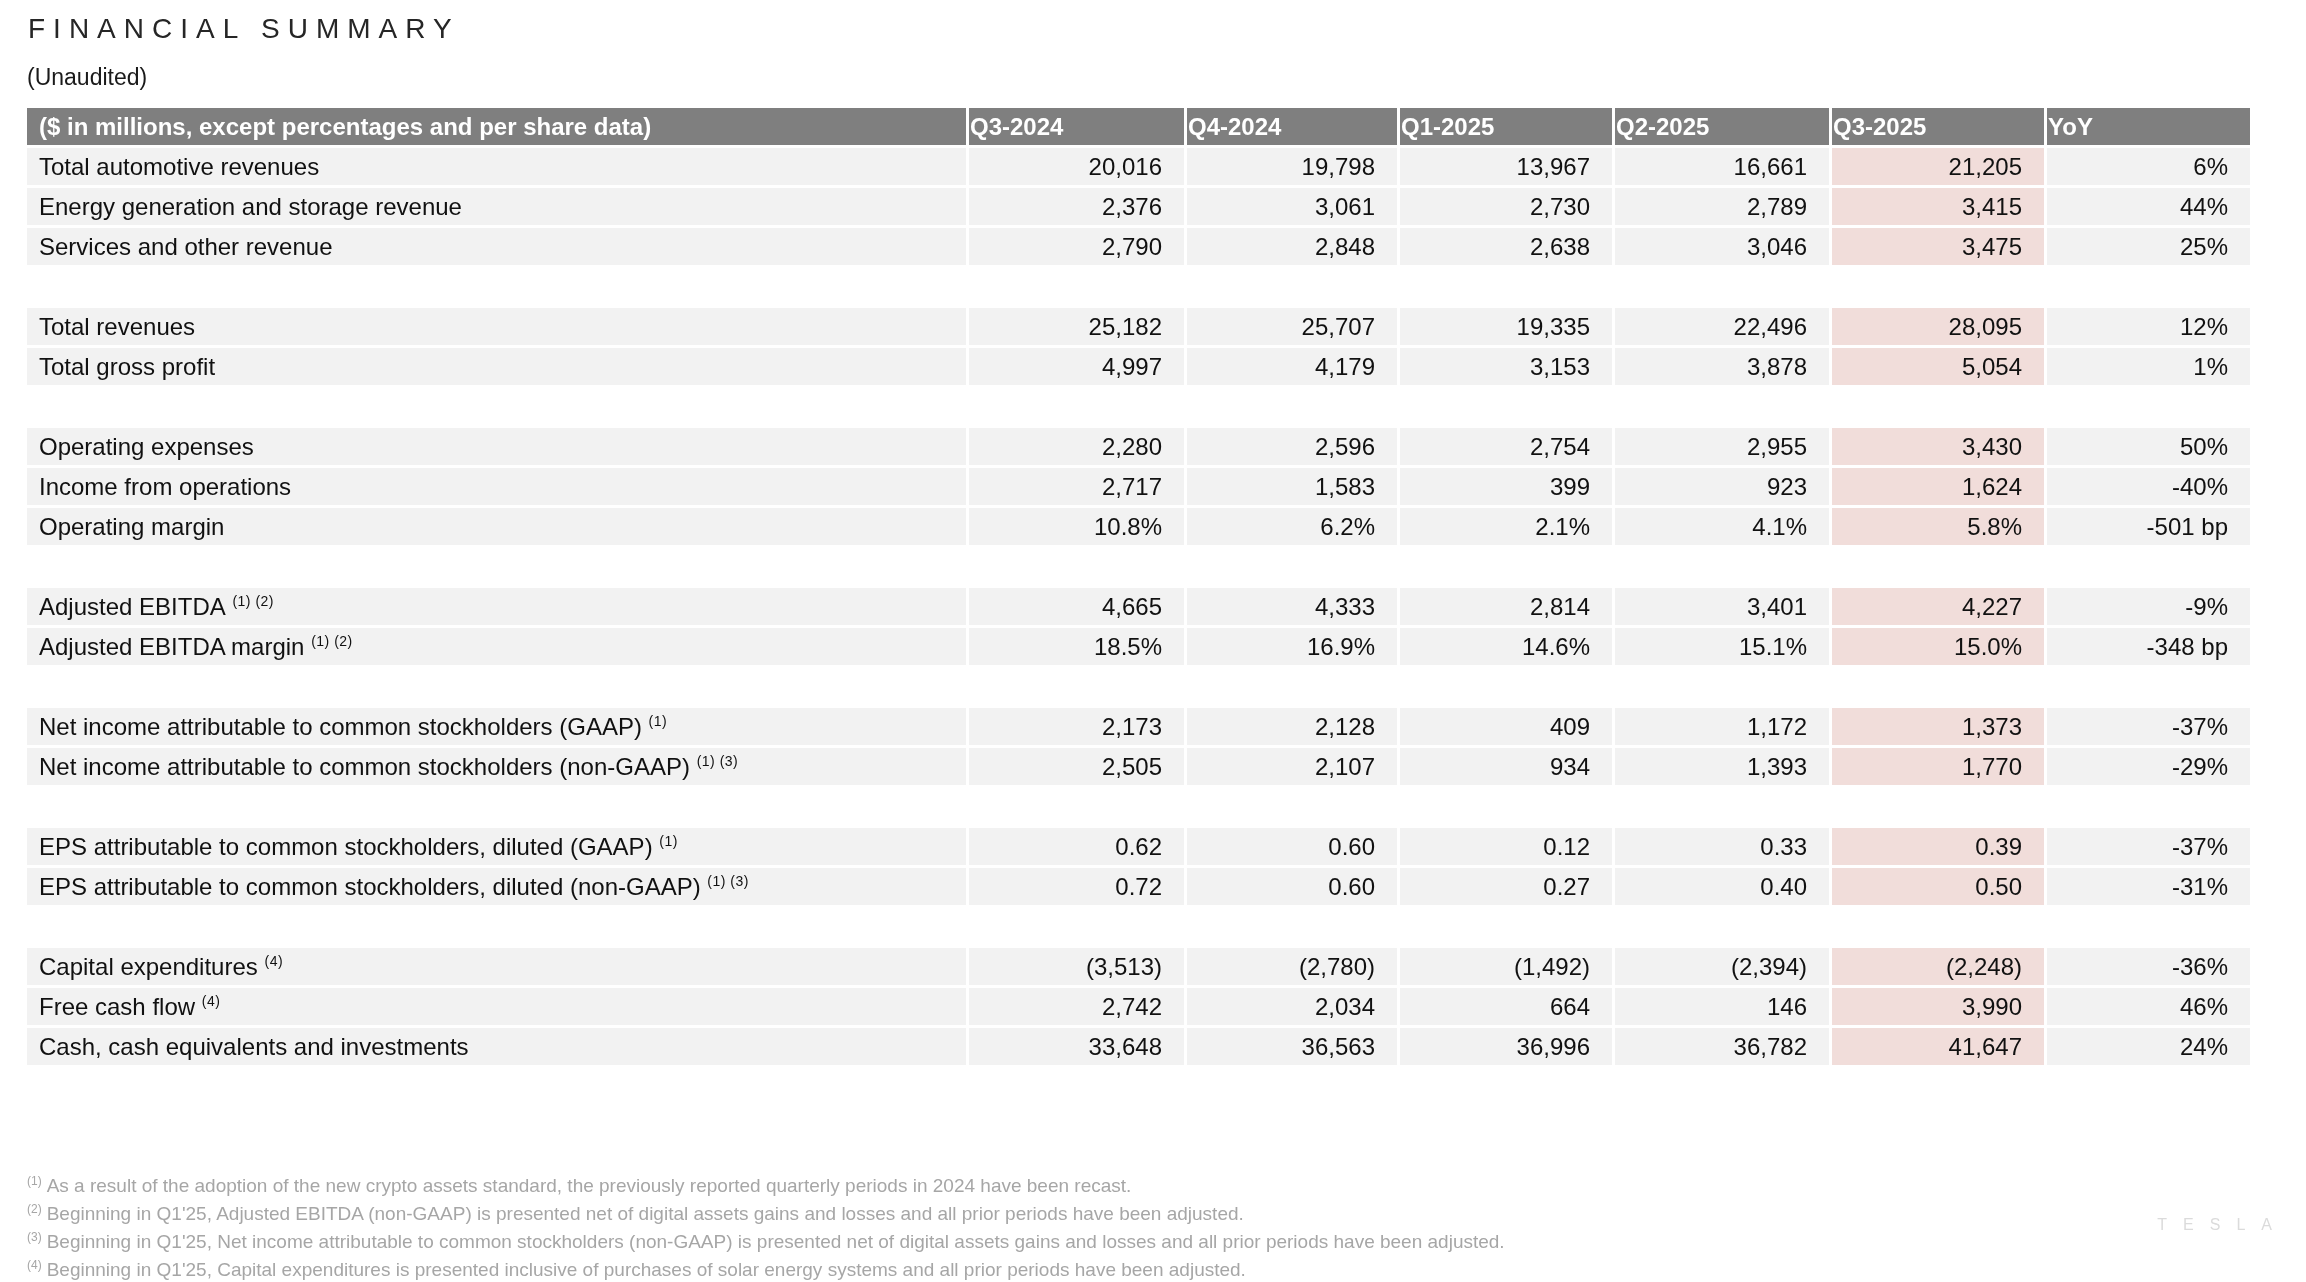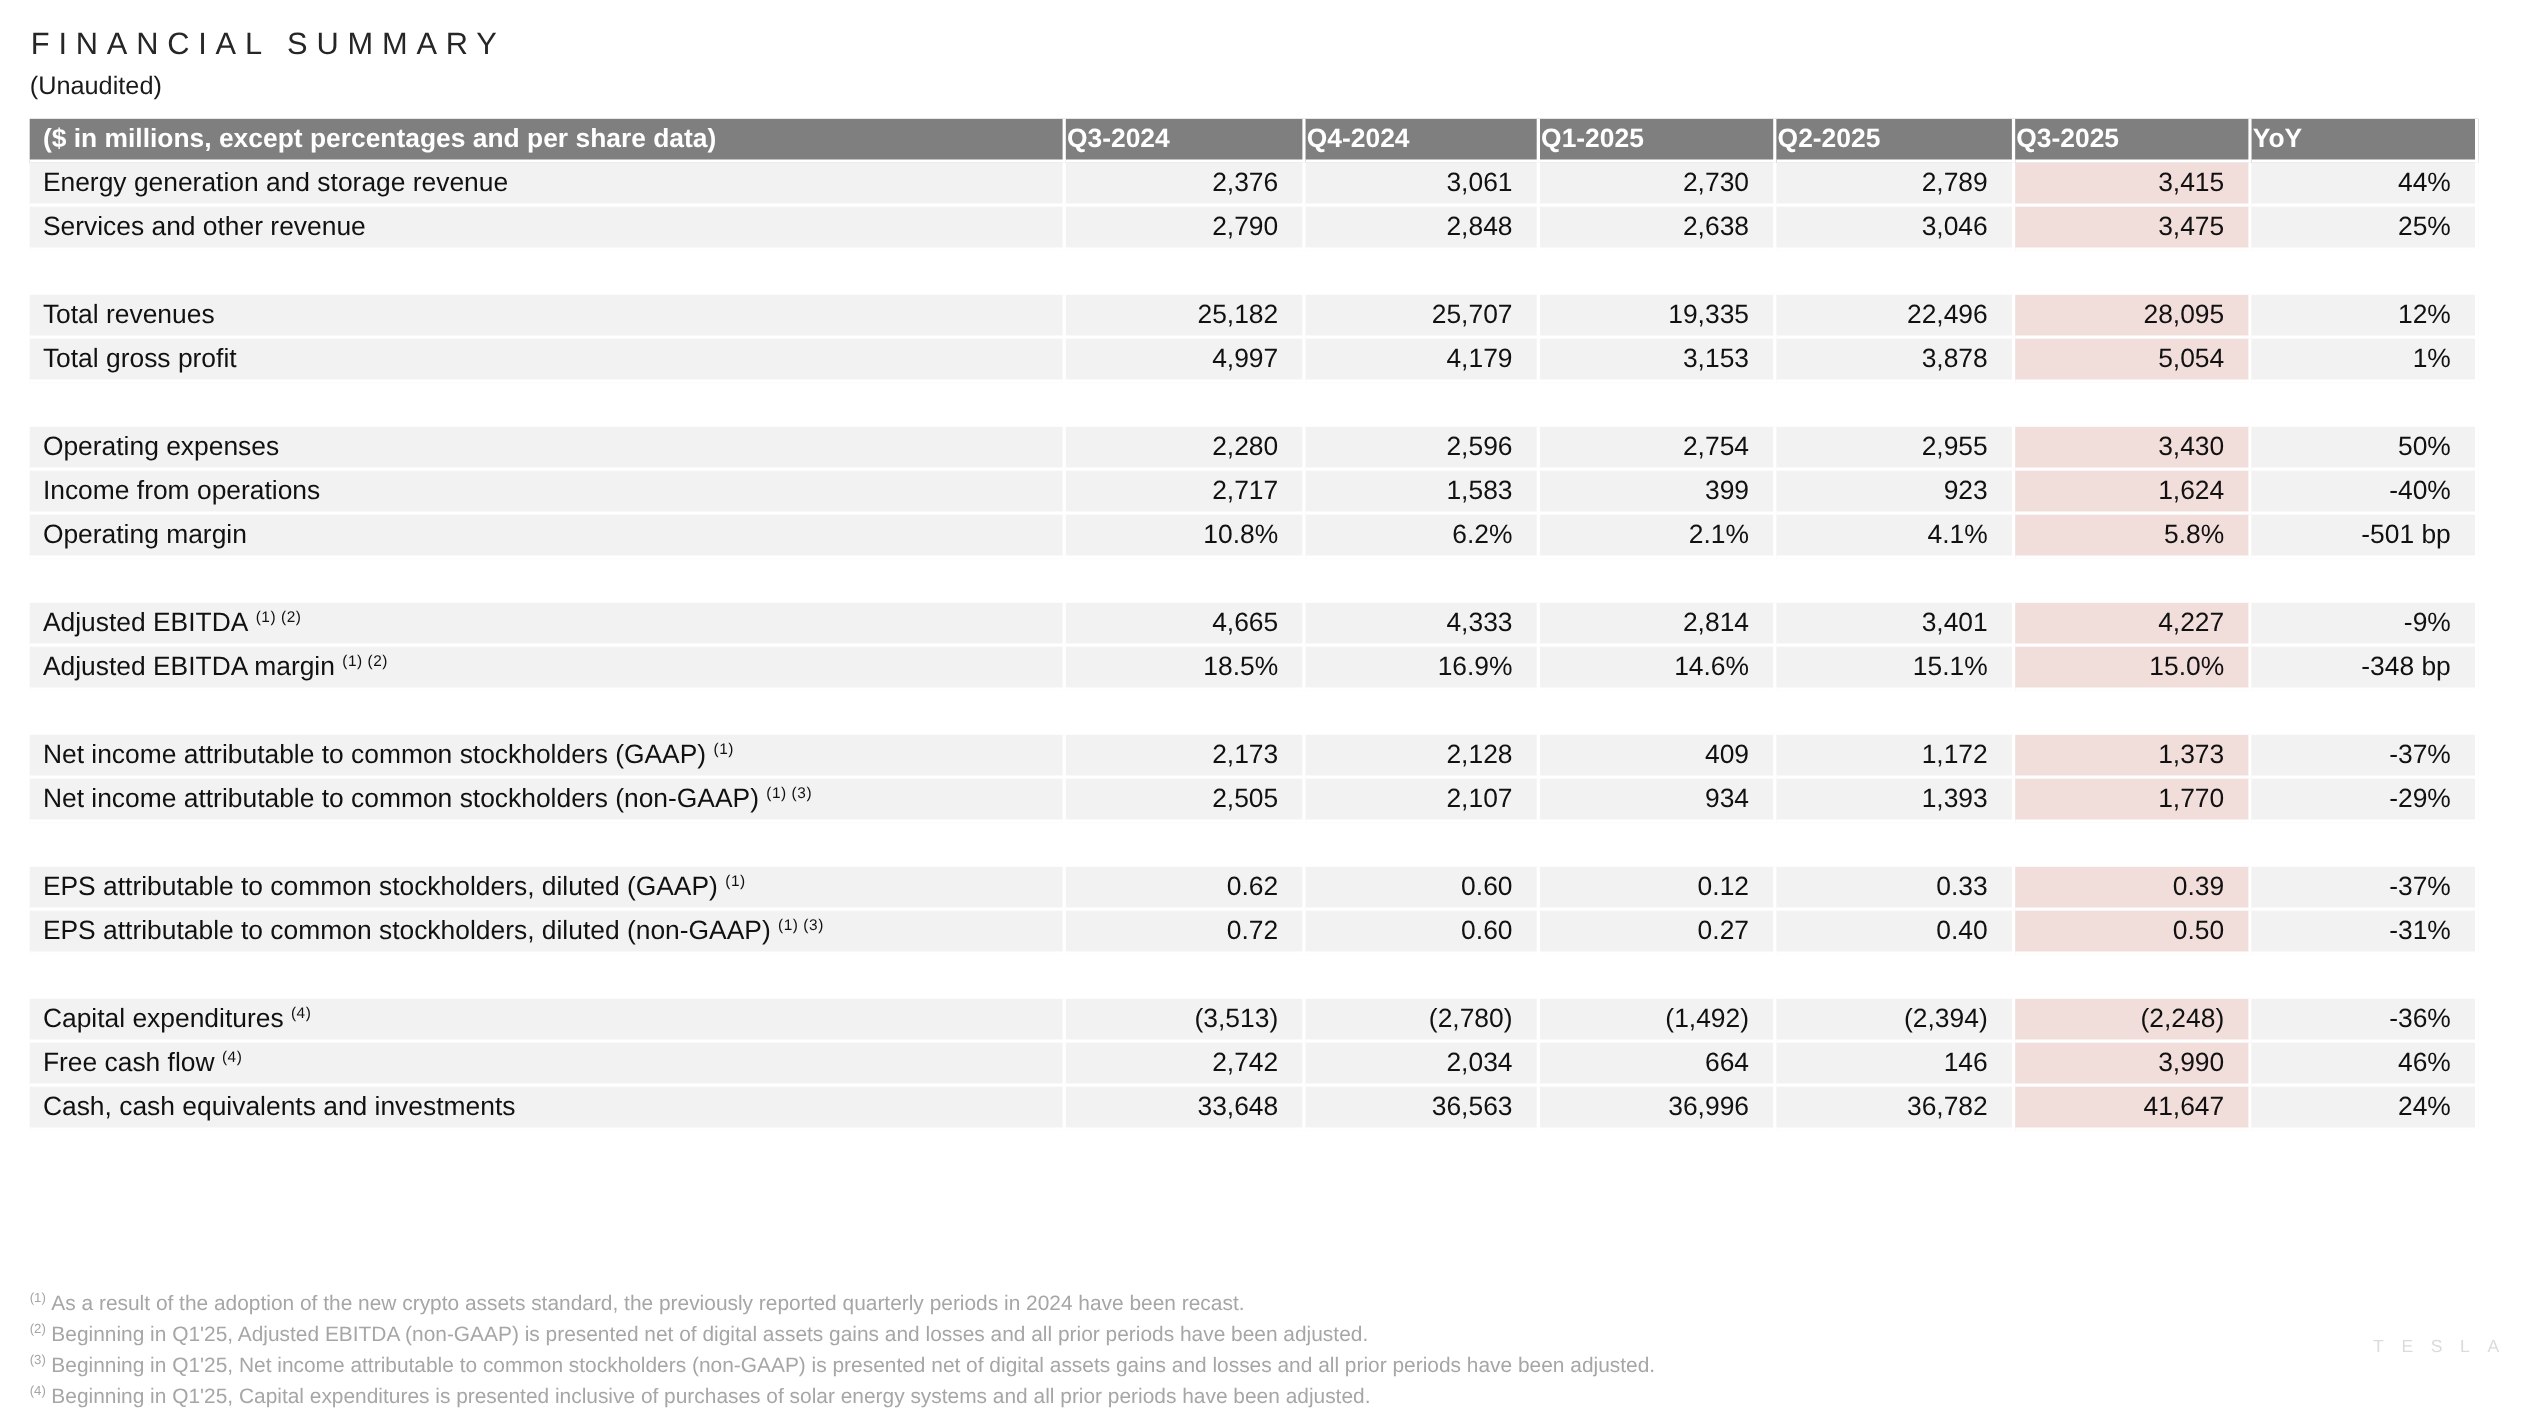--- a/index.html
+++ b/index.html
@@ -5,21 +5,21 @@
   html, body { margin: 0; padding: 0; }
   body {
     width: 2306px; height: 1282px;
     background: #ffffff;
     font-family: "Liberation Sans", sans-serif;
     position: relative;
     overflow: hidden;
     color: #111;
   }
   .title {
-    position: absolute; left: 28px; top: 24px;
+    position: absolute; left: 28px; top: 13px;
     font-size: 28px; letter-spacing: 8px;
     color: #262626; font-weight: 400;
   }
   .subtitle {
     position: absolute; left: 27px; top: 64px;
     font-size: 23px; color: #1a1a1a; font-weight: 400;
   }
   table.fin {
     position: absolute; left: 27px; top: 108px;
     border-collapse: separate; border-spacing: 0;
@@ -88,20 +88,29 @@
     <th class="qcol">Q3-2024</th>
         <th class="qcol">Q4-2024</th>
         <th class="qcol">Q1-2025</th>
         <th class="qcol">Q2-2025</th>
         <th class="qcol">Q3-2025</th>
         <th class="qcol">YoY</th>
       </tr>
   </thead>
   <tbody id="table-body">
       <tr>
+        <td class="label">Total automotive revenues</td>
+        <td class="num">20,016</td>
+        <td class="num">19,798</td>
+        <td class="num">13,967</td>
+        <td class="num">16,661</td>
+        <td class="num hl">21,205</td>
+        <td class="num">6%</td>
+      </tr>
+      <tr>
         <td class="label">Energy generation and storage revenue</td>
         <td class="num">2,376</td>
         <td class="num">3,061</td>
         <td class="num">2,730</td>
         <td class="num">2,789</td>
         <td class="num hl">3,415</td>
         <td class="num">44%</td>
       </tr>
       <tr>
         <td class="label">Services and other revenue</td>

